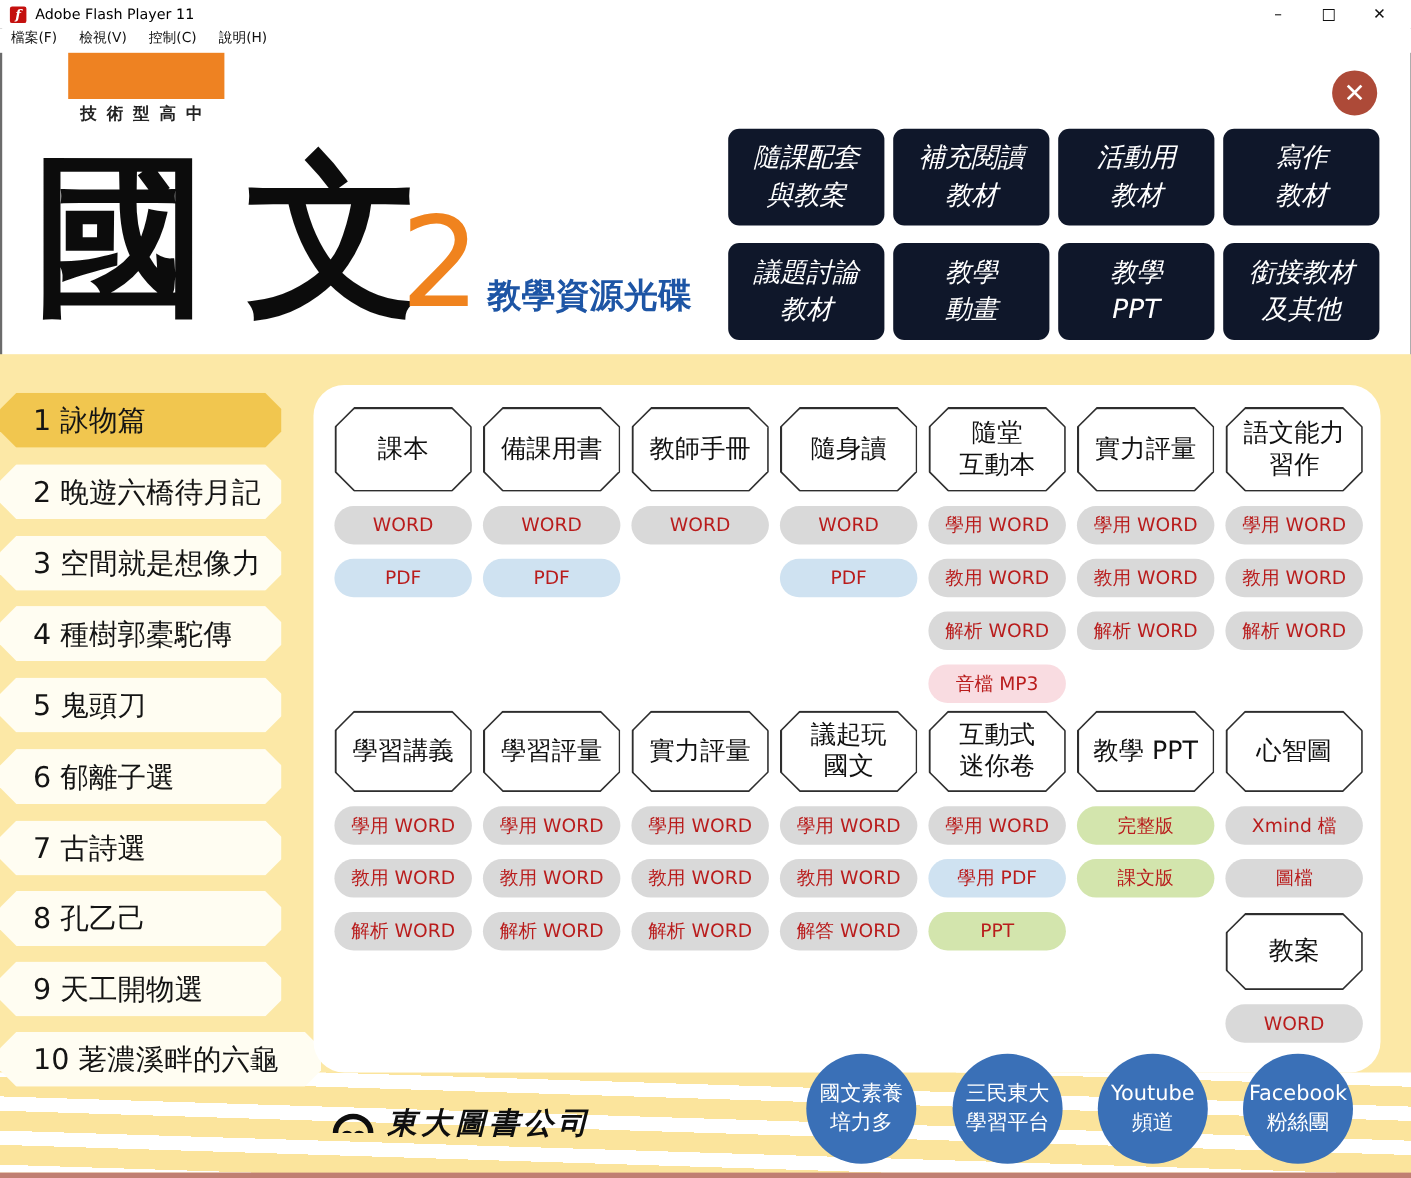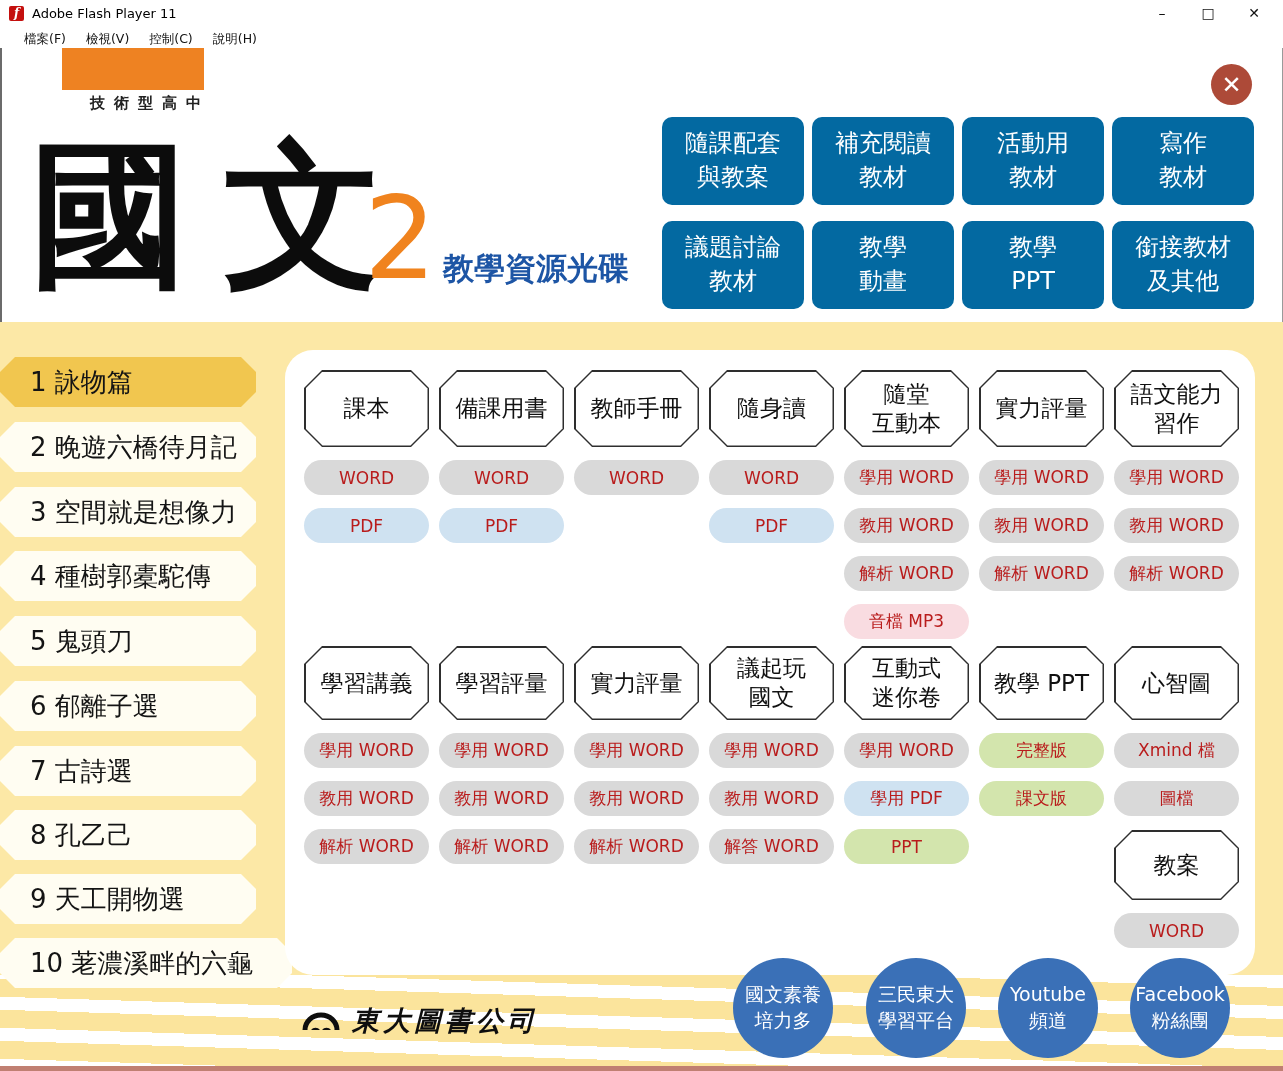--- a/index.html
+++ b/index.html
@@ -12,37 +12,37 @@
   
   .titlebar { position:absolute; left:0; top:0; width:100%; height:26px; background:#fff;
     display:flex; align-items:center; padding-left:9px; }
   .flash-icon { width:15px; height:15px; background:#c4100e; border-radius:2px; color:#fff;
     font:italic 700 12px "DejaVu Serif",serif; display:flex; align-items:center; justify-content:center; margin-right:8px; }
   .win-title { font-size:13px; color:#000; }
   .win-controls { position:absolute; right:6px; top:0; height:26px; display:flex; }
   .win-btn { width:46px; height:26px; display:flex; align-items:center; justify-content:center;
     font-size:14px; color:#111; cursor:default; }
   .menubar { position:absolute; left:0; top:26px; width:100%; height:22px; background:#fff;
-    display:flex; align-items:flex-end; gap:20px; padding-left:24px; }
+    display:flex; align-items:flex-start; gap:20px; padding-left:10px; }
   .menu-item { font-size:12.5px; color:#111; }
   
   .brand-logo { position:absolute; left:62px; top:48px; width:142px; height:42px; background:#ee8222; }
-  .brand-caption { position:absolute; left:56px; top:94px; width:154px; text-align:right;
+  .brand-caption { position:absolute; left:56px; top:94px; width:154px; text-align:center;
     font-size:15px; font-weight:700; letter-spacing:9px; color:#222; }
   .big-title { position:absolute; left:30px; top:124px; font-family:"DejaVu Serif","Liberation Serif",serif;
     font-size:158px; font-weight:600; letter-spacing:36px; line-height:1.15; color:#0c0c0c; white-space:nowrap; }
   .big-volume { position:absolute; left:364px; top:182px; font-size:114px; color:#f0831e; line-height:1; }
   .subtitle { position:absolute; left:443px; top:248px; font-size:31px; font-weight:700; color:#1d55a5; }
   .close-btn { position:absolute; left:1211px; top:64px; width:41px; height:41px; border-radius:50%;
     background:#ad4a38; color:#fff; display:flex; align-items:center; justify-content:center;
     font-size:24px; font-weight:900; cursor:pointer; }
   .topgrid { position:absolute; left:662px; top:117px; display:grid;
     grid-template-columns:repeat(4,142px); column-gap:8px; row-gap:16px; }
-  .topbtn { height:88px; border-radius:10px; background:#0369a1; color:#fff; display:flex;
-    flex-direction:column; align-items:center; justify-content:center; font-size:24px; line-height:1.4; cursor:pointer; }
+  .topbtn { height:88px; border-radius:10px; background:#0f172a; color:#fff; display:flex;
+    flex-direction:column; align-items:center; justify-content:center; font-size:24px; line-height:1.4; cursor:pointer;font-style:italic; }
   
   .yellow-bg { position:absolute; left:0; top:322px; width:100%; height:749px; background:#fce8a6; }
   .stripes { position:absolute; left:0; top:975px; width:100%; height:91px;
     background:repeating-linear-gradient(181.8deg,#ffffff 0 13px,#fbe49c 13px 31px); }
   .bottom-strip { position:absolute; left:0; top:1066px; width:100%; height:5px; background:#c07f72; }
   
   .side-item { position:absolute; left:0; width:256px; height:50px; background:#fffdf2;
     clip-path:polygon(15px 0,calc(100% - 15px) 0,100% 15px,100% calc(100% - 15px),calc(100% - 15px) 100%,15px 100%,0 calc(100% - 15px),0 15px);
     display:flex; align-items:center; padding-left:30px; font-size:26px; color:#141414; cursor:pointer; }
   .side-item.active { background:#f1c64f; }

